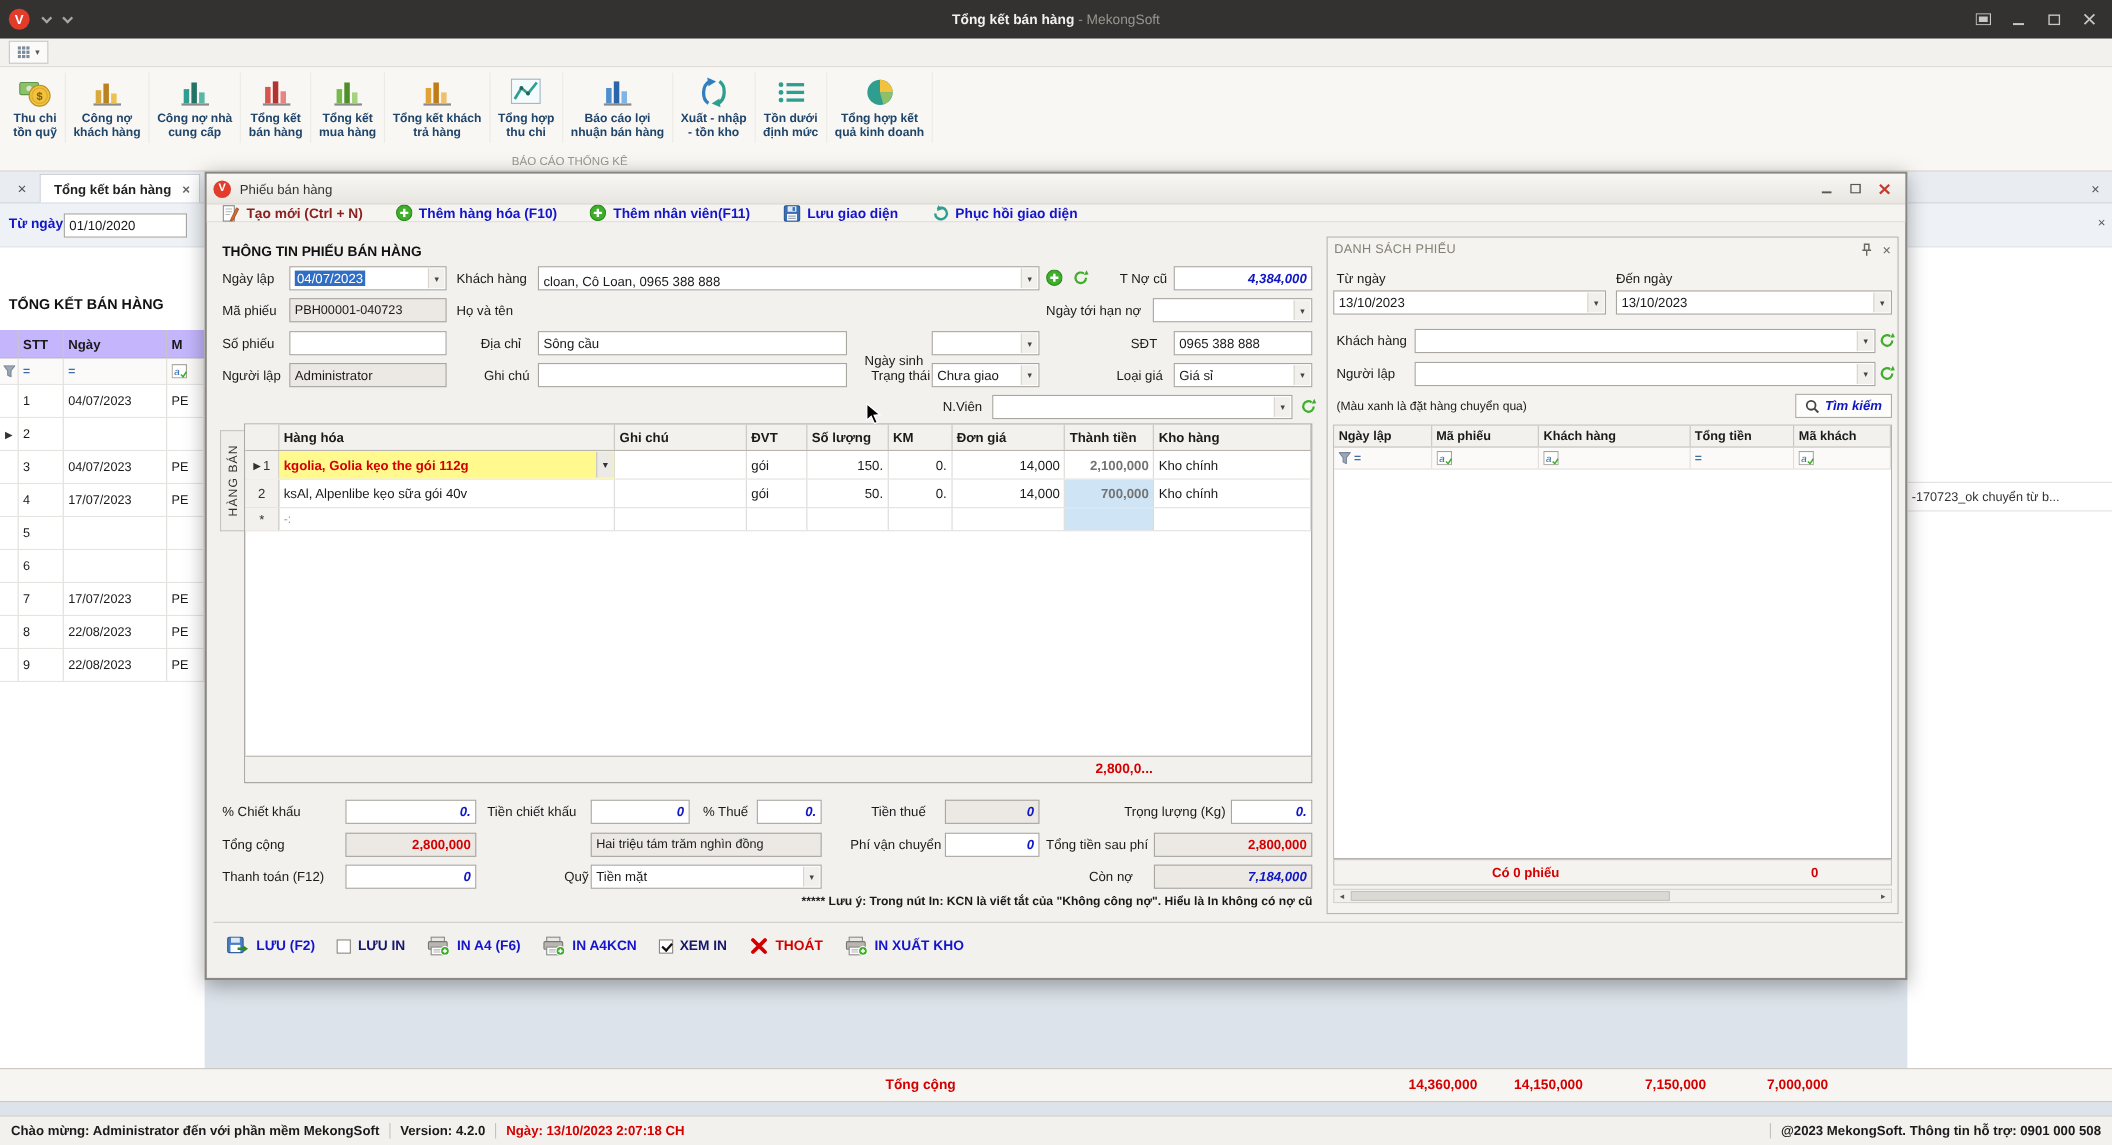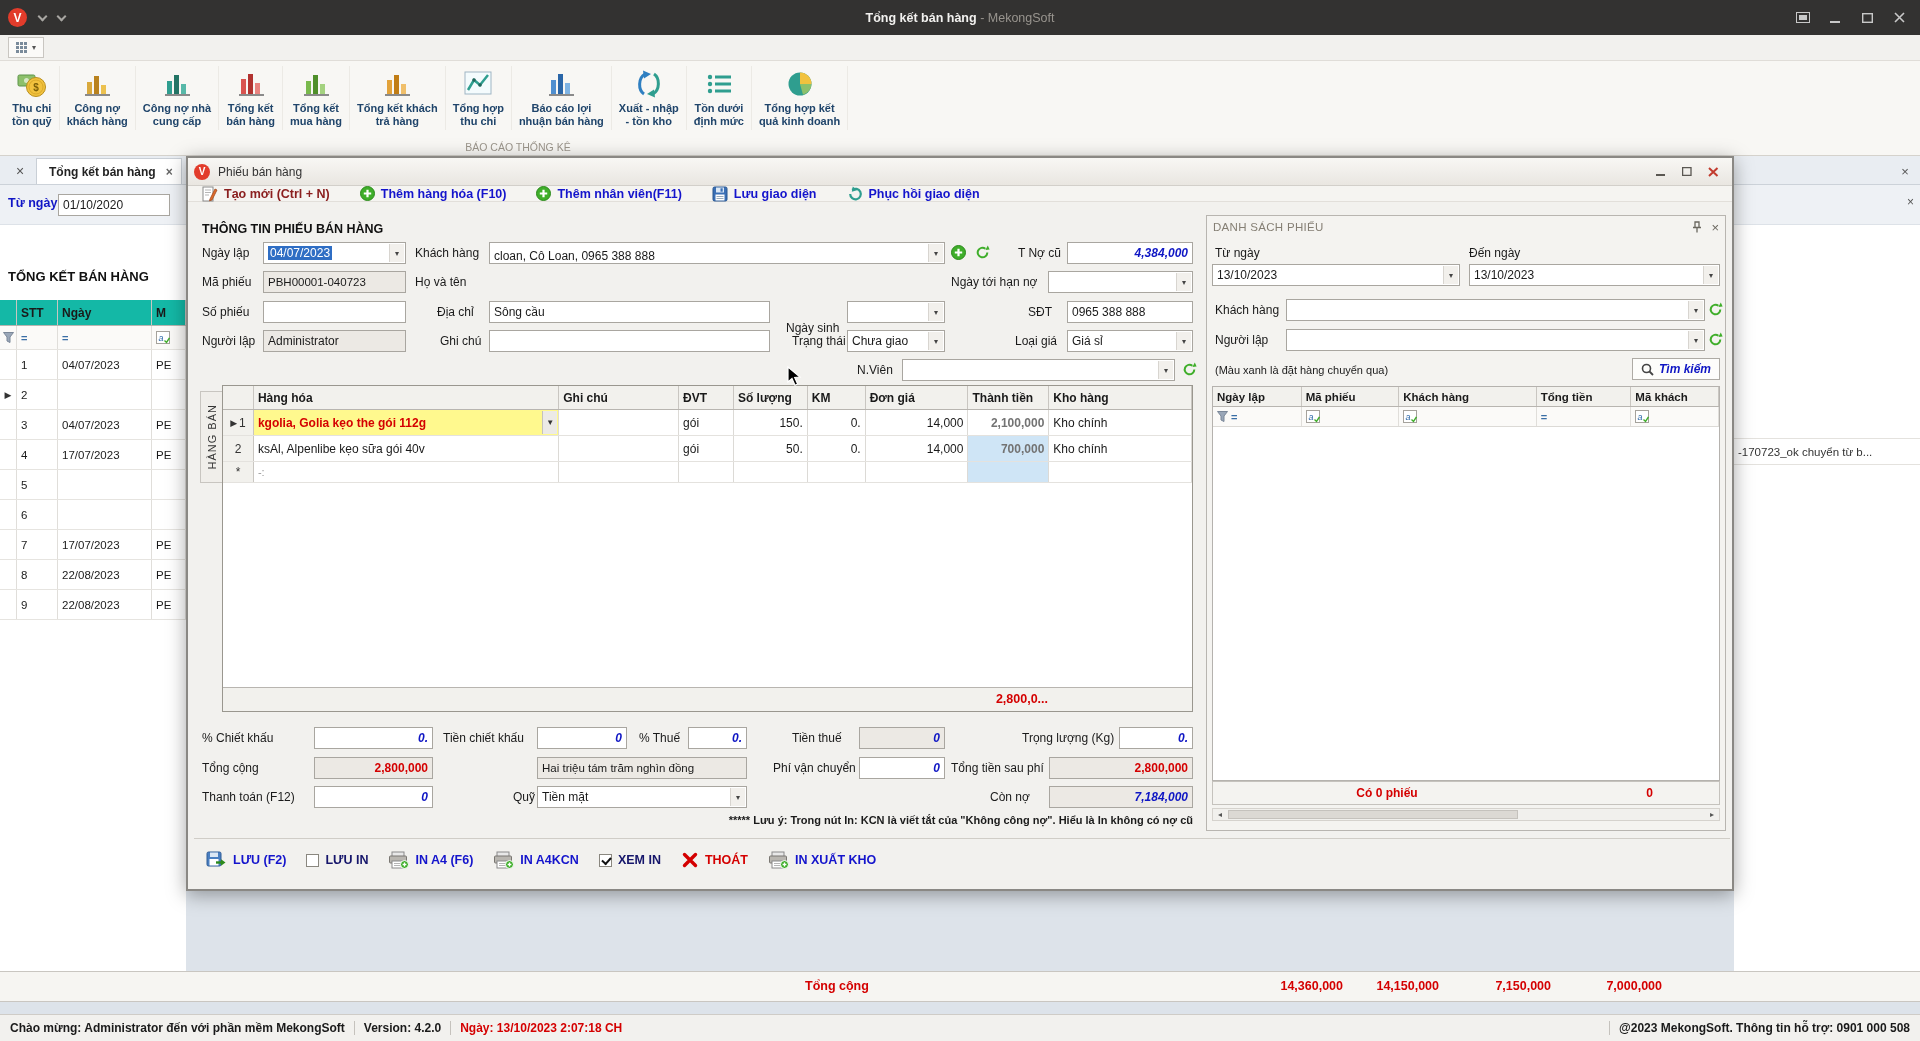--- a/index.html
+++ b/index.html
@@ -37,21 +37,21 @@
 .dt-right{position:absolute;right:6px;top:6px;width:18px;height:18px;display:flex;align-items:center;justify-content:center;color:#555;font-size:13px;}
 
 #bg-left{position:absolute;left:0;top:185px;width:186px;height:786px;z-index:1;}
 #bg-right{position:absolute;left:1734px;top:185px;width:186px;height:786px;z-index:1;}
 .bg-toolstrip{height:40px;background:#eef1f5;border-bottom:1px solid #dde2e8;position:relative;}
 .bg-white{background:#fff;position:relative;}
 .lbl-blue{color:#1015c6;font-weight:bold;font-size:12.5px;}
 #bgl-title{position:absolute;left:8px;top:44px;font-weight:bold;font-size:13px;color:#111;}
 #bg-grid{position:absolute;left:0;top:75px;width:186px;}
 .bgrow{display:flex;height:30px;border-bottom:1px solid #e6e4e0;background:#fff;}
-.bgrow.head{height:26px;background:#14b8a6;border-bottom:1px solid #b8b5b0;font-weight:bold;}
+.bgrow.head{height:26px;background:#c4b5fd;border-bottom:1px solid #b8b5b0;font-weight:bold;}
 .bgrow.filt{height:24px;background:#fbfaf8;}
 .bgc{border-right:1px solid #e0deda;display:flex;align-items:center;padding:0 4px;overflow:hidden;white-space:nowrap;font-size:11.5px;}
 .bgrow.head .bgc{border-right:1px solid #c9c6c1;font-size:12px;}
 .bgc.ind{justify-content:center;color:#333;font-size:9px;padding:0;}
 .bgc.stt{justify-content:flex-start;}
 .frag-row{position:absolute;left:0;top:213px;width:186px;height:27px;border-top:1px solid #e4e2de;border-bottom:1px solid #e4e2de;display:flex;align-items:center;padding:0 4px;font-size:11.5px;color:#333;overflow:hidden;white-space:nowrap;background:#fff;}
 #bg-totals{position:absolute;left:0;top:971px;width:1920px;height:31px;background:#f6f5f2;border-top:1px solid #c9c6c1;border-bottom:1px solid #c9c6c1;z-index:1;}
 #bg-totals span{position:absolute;top:7px;font-size:12.5px;}
 .red{color:#d40000;font-weight:bold;}
 .blue{color:#0f16c4;font-weight:bold;font-style:italic;}

